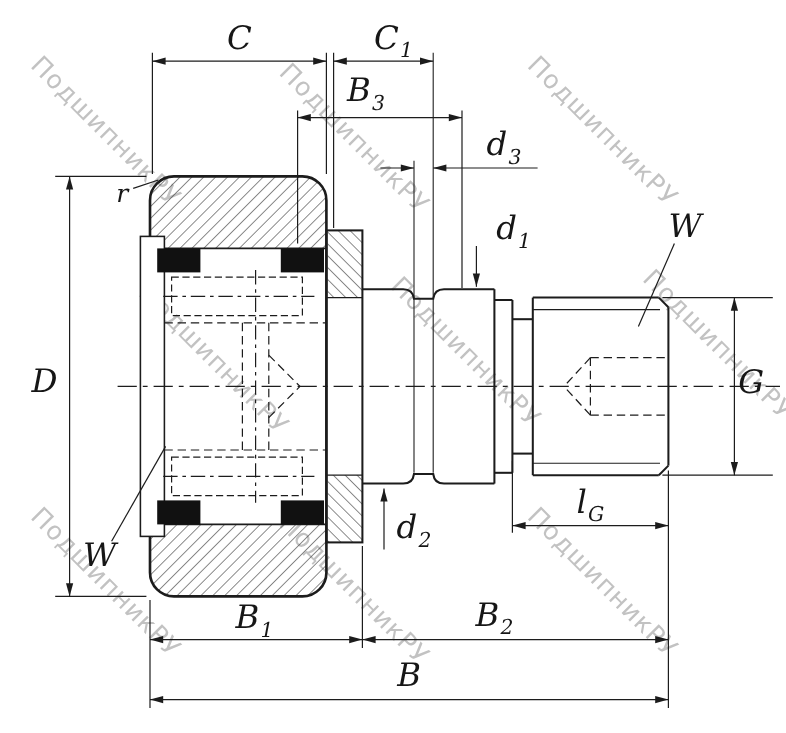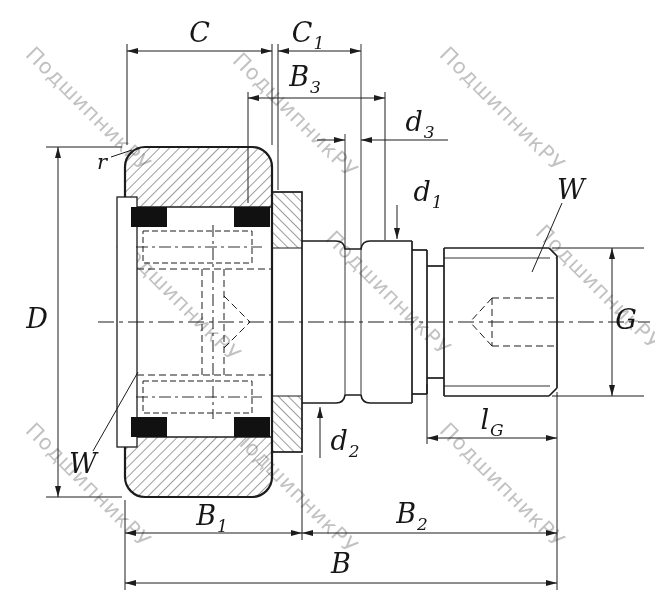--- a/index.html
+++ b/index.html
@@ -171,21 +171,21 @@
       <line x1="46" y1="497" x2="122" y2="497"></line>
       <line x1="58" y1="147" x2="58" y2="497" marker-start="url(#as)" marker-end="url(#ae)"></line>
 
       <line x1="111" y1="157" x2="132" y2="150"></line>
 
       <line x1="93" y1="451" x2="138" y2="372"></line>
     </g>
   </svg>
 
   <div class="dim" style="left:200px;top:32px"><span>C</span><span class="sub"></span></div>
-  <div class="dim" style="left:308px;top:32px"><span>C</span><span class="sub">1</span></div>
+  <div class="dim" style="left:328px;top:32px"><span>C</span><span class="sub">1</span></div>
   <div class="dim" style="left:305px;top:76px"><span>B</span><span class="sub">3</span></div>
   <div class="dim" style="left:420px;top:121px"><span>d</span><span class="sub">3</span></div>
   <div class="dim" style="left:428px;top:191px"><span>d</span><span class="sub">1</span></div>
   <div class="dim" style="left:571px;top:189px"><span>W</span></div>
   <div class="dim small" style="left:102px;top:162px"><span>r</span></div>
   <div class="dim" style="left:37px;top:318px"><span>D</span></div>
   <div class="dim" style="left:626px;top:319px"><span>G</span></div>
   <div class="dim" style="left:345px;top:440px"><span>d</span><span class="sub">2</span></div>
   <div class="dim" style="left:492px;top:419px"><span>l</span><span class="sub">G</span></div>
   <div class="dim" style="left:212px;top:515px"><span>B</span><span class="sub">1</span></div>

